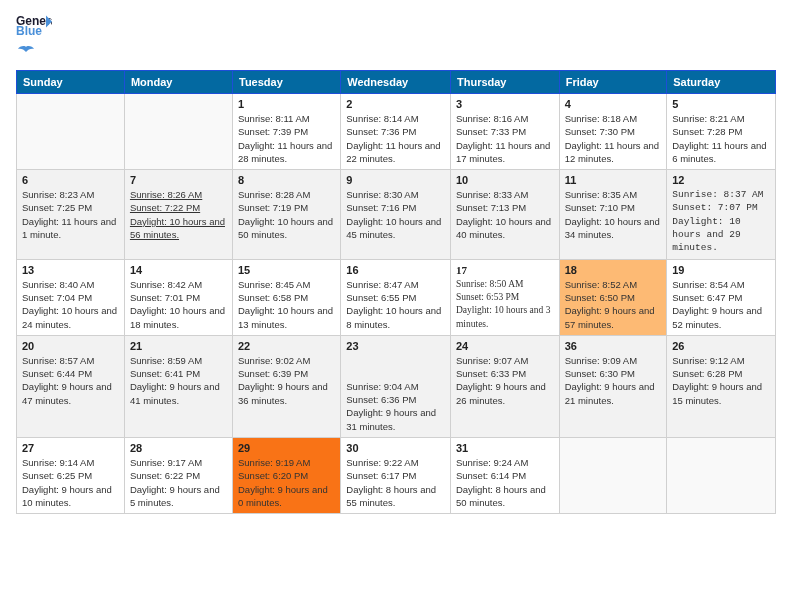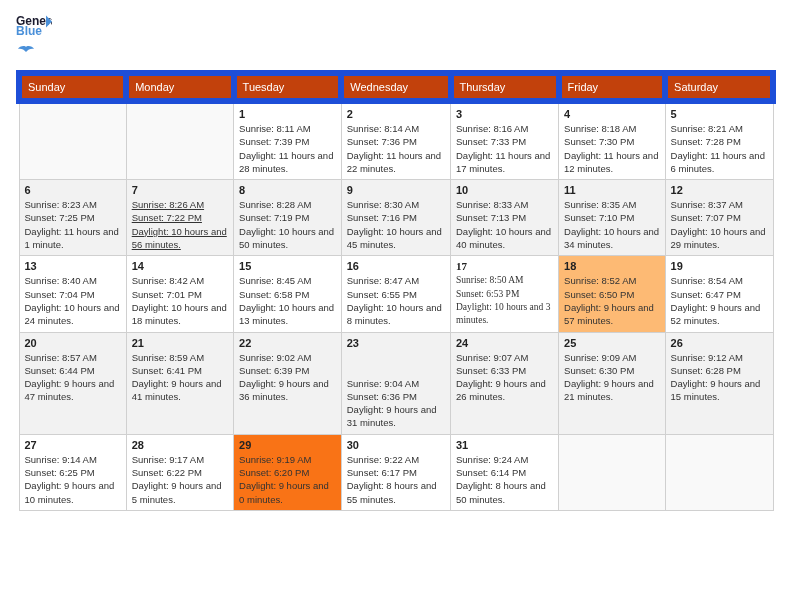--- a/index.html
+++ b/index.html
@@ -45,27 +45,27 @@
       font-size: 14px;
       color: #444;
       margin-top: 2px;
     }
     .calendar {
       width: 100%;
       border-collapse: collapse;
       font-size: 10px;
     }
     .calendar thead th {
-      background: #c2410c;
+      background: #0369a1;
       color: #fff;
       font-size: 11px;
-      font-weight: normal;
+      font-weight: bold;
       padding: 5px 6px;
       text-align: left;
-      border: 6px solid #1d4ed8;
+      border: 1px solid #1d4ed8;
     }
     .calendar tbody td {
       border: 1px solid #d0d0d0;
       vertical-align: top;
       padding: 4px 5px;
       width: 113px;
       min-height: 70px;
       background: #fff;
     }
     .calendar tbody tr:nth-child(odd) td {
@@ -194,21 +194,21 @@
 Daylight: 10 hours and 40 minutes.</div>
           </td>
           <td style="background: rgb(242, 242, 242);">
             <span class="day-number">11</span>
             <div class="day-info" style="white-space: pre-line;">Sunrise: 8:35 AM
 Sunset: 7:10 PM
 Daylight: 10 hours and 34 minutes.</div>
           </td>
           <td style="background: rgb(242, 242, 242);">
             <span class="day-number">12</span>
-            <div class="day-info" style="white-space: pre-line;">Sunrise: 8:37 AM
+            <div class="day-info" style="white-space: pre-line; font-family: Liberation Mono, monospace;">Sunrise: 8:37 AM
 Sunset: 7:07 PM
 Daylight: 10 hours and 29 minutes.</div>
           </td>
         </tr>
         <tr>
           <td style="background: rgb(255, 255, 255);">
             <span class="day-number">13</span>
             <div class="day-info" style="white-space: pre-line;">Sunrise: 8:40 AM
 Sunset: 7:04 PM
 Daylight: 10 hours and 24 minutes.</div>
@@ -275,21 +275,21 @@
 Sunset: 6:36 PM
 Daylight: 9 hours and 31 minutes.</div>
           </td>
           <td style="background: rgb(242, 242, 242);">
             <span class="day-number">24</span>
             <div class="day-info" style="white-space: pre-line;">Sunrise: 9:07 AM
 Sunset: 6:33 PM
 Daylight: 9 hours and 26 minutes.</div>
           </td>
           <td style="background: rgb(242, 242, 242);">
-            <span class="day-number">25</span>
+            <span class="day-number">36</span>
             <div class="day-info" style="white-space: pre-line;">Sunrise: 9:09 AM
 Sunset: 6:30 PM
 Daylight: 9 hours and 21 minutes.</div>
           </td>
           <td style="background: rgb(242, 242, 242);">
             <span class="day-number">26</span>
             <div class="day-info" style="white-space: pre-line;">Sunrise: 9:12 AM
 Sunset: 6:28 PM
 Daylight: 9 hours and 15 minutes.</div>
           </td>

